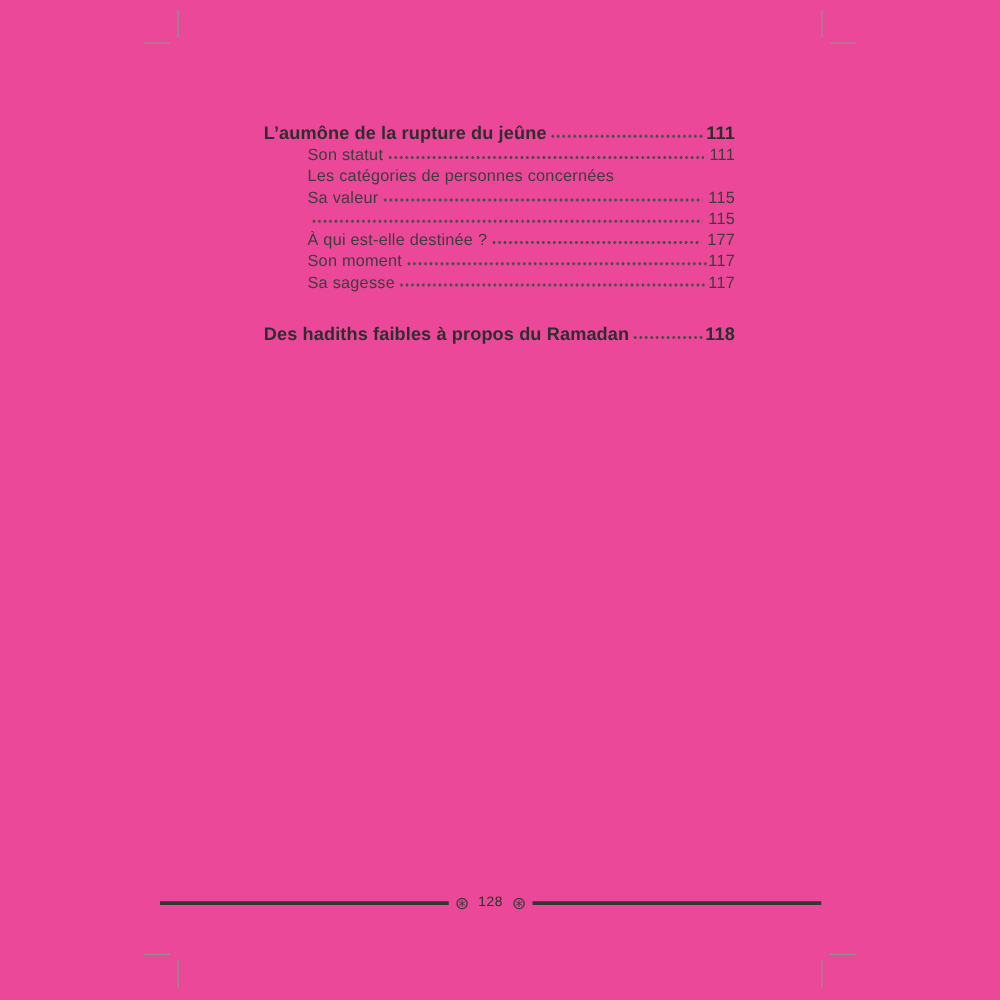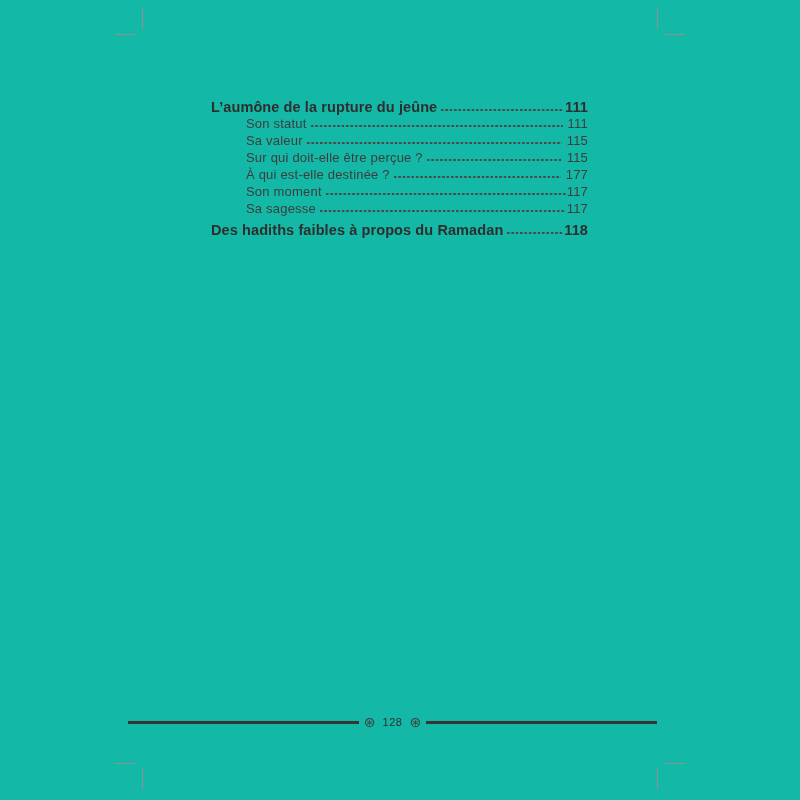--- a/index.html
+++ b/index.html
@@ -7,21 +7,21 @@
       padding: 0;
       background: #ffffff;
       width: 800px;
       height: 800px;
       overflow: hidden;
     }
     .page {
       position: relative;
       width: 800px;
       height: 800px;
-      background: #14b8a6;
+      background: #ec4899;
       font-family: "Liberation Sans", sans-serif;
       color: var(--text, #3d3d3d);
     }
     
     .crop { position: absolute; background: var(--crop, #909090); }
     .crop.v { width: 1px; height: 22px; }
     .crop.h { width: 21px; height: 1px; }
     .crop.tl-v { left: 142px; top: 8px; }
     .crop.tl-h { left: 115px; top: 34px; }
     .crop.tr-v { left: 657px; top: 8px; }
@@ -45,21 +45,21 @@
       letter-spacing: 0.2px;
       color: var(--text, #3d3d3d);
     }
     .toc-row.bold {
       font-weight: bold;
       font-size: 14.5px;
       letter-spacing: 0.1px;
       color: var(--bold, #2e2e2e);
     }
     .toc-row.indent { padding-left: 35px; }
-    .toc-row.gap { margin-top: 4px; }
+    .toc-row.gap { margin-top: 25px; }
     .toc-label { white-space: pre; }
     .leader {
       flex: 1 1 auto;
       height: 4px;
       margin: 0 1px 0 3px;
       background-image: radial-gradient(circle, var(--dots, #4a4a4a) 1px, transparent 1.35px);
       background-size: 4.4px 4px;
       background-repeat: repeat-x;
       background-position: left bottom;
     }
@@ -108,26 +108,28 @@
         <span class="toc-label">L’aumône de la rupture du jeûne</span>
         <span class="leader"></span>
         <span class="pagenum">111</span>
       </div>
       <div class="toc-row indent">
         <span class="toc-label">Son statut</span>
         <span class="leader"></span>
         <span class="pagenum"> 111</span>
       </div>
       <div class="toc-row indent">
+        <span class="toc-label">Les catégories de personnes concernées</span>
+      </div>
+      <div class="toc-row indent">
         <span class="toc-label">Sa valeur</span>
         <span class="leader"></span>
         <span class="pagenum"> 115</span>
       </div>
       <div class="toc-row indent">
-        <span class="toc-label">Sur qui doit-elle être perçue ?</span>
         <span class="leader"></span>
         <span class="pagenum"> 115</span>
       </div>
       <div class="toc-row indent">
         <span class="toc-label">À qui est-elle destinée ?</span>
         <span class="leader"></span>
         <span class="pagenum"> 177</span>
       </div>
       <div class="toc-row indent">
         <span class="toc-label">Son moment</span>

